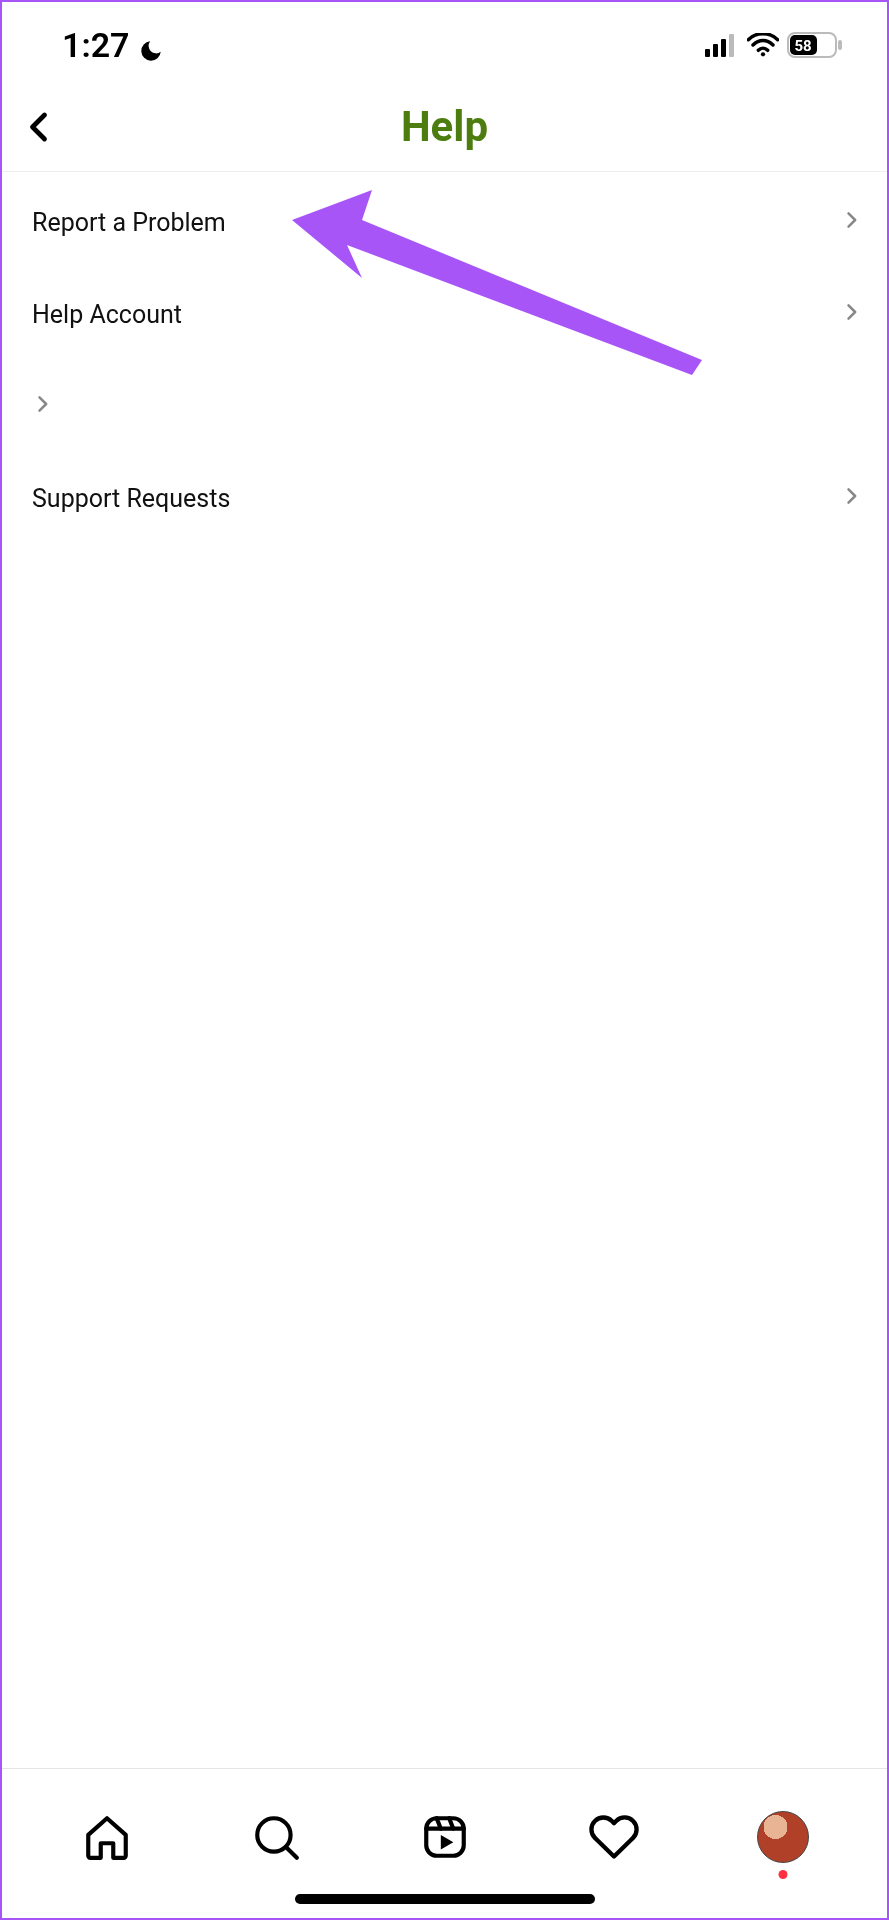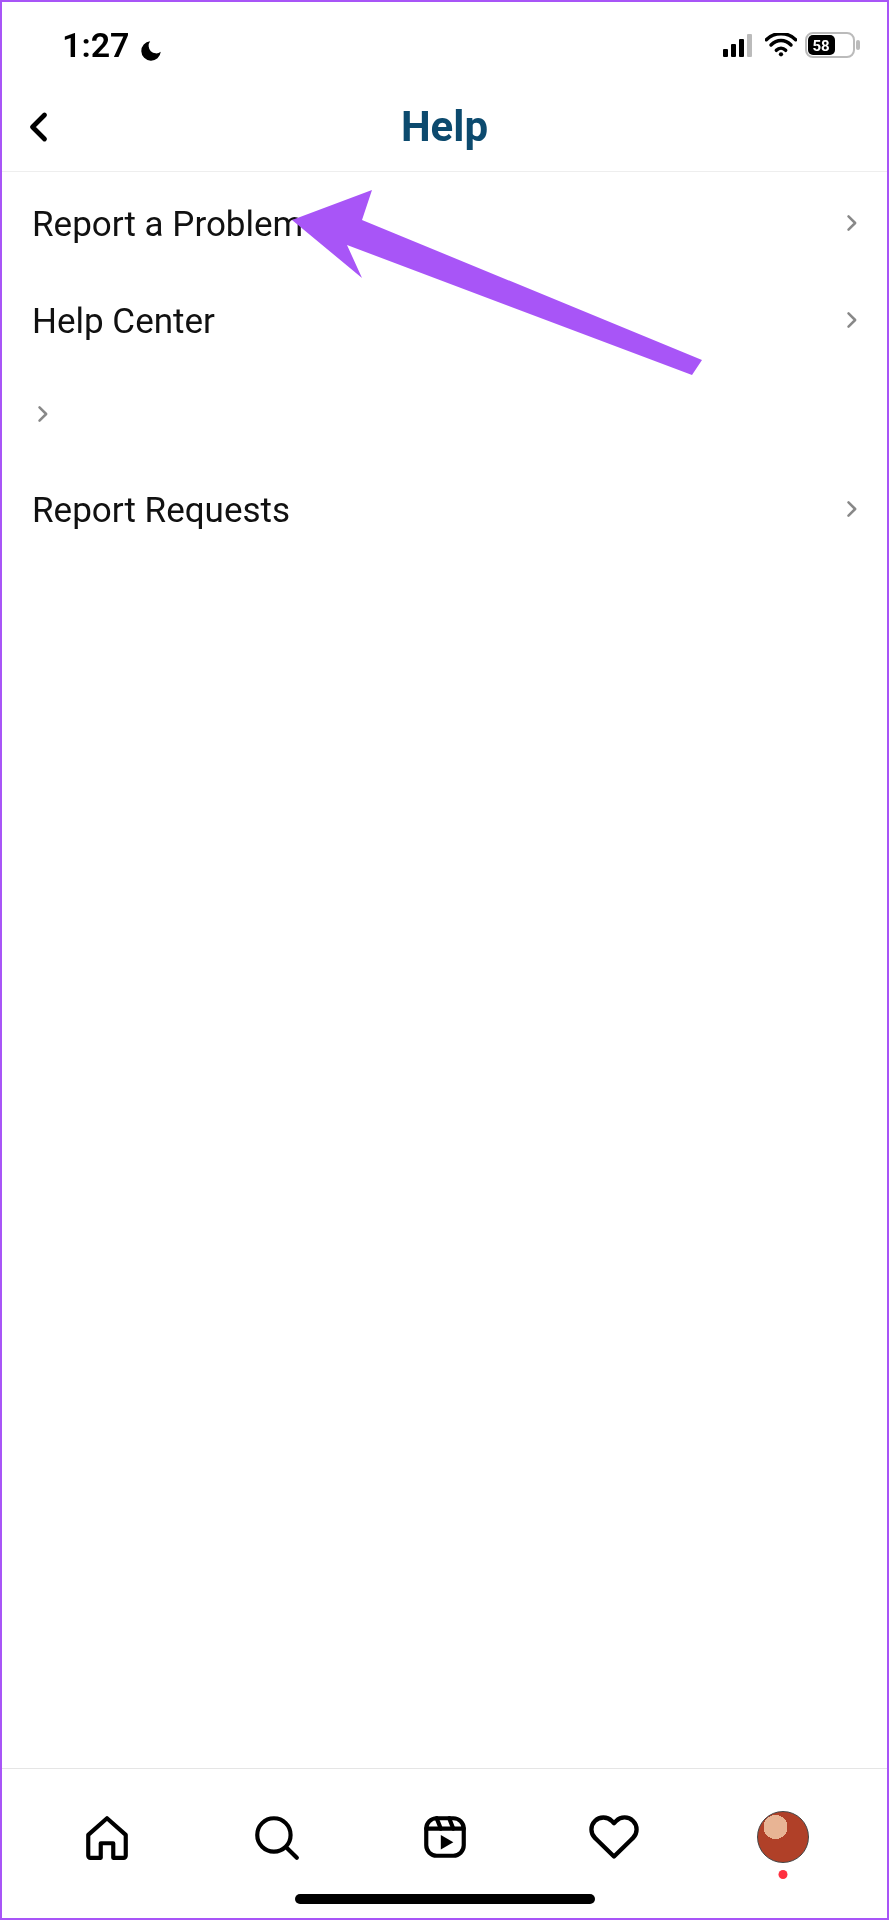--- a/index.html
+++ b/index.html
@@ -12,21 +12,21 @@
     position: relative;
     border: 2px solid #a855f7;
     overflow: hidden;
   }
 
   
   .status-bar {
     display: flex;
     justify-content: space-between;
     align-items: center;
-    padding: 16px 26px 10px 60px;
+    padding: 16px 44px 10px 60px;
     height: 80px;
     font-size: 34px;
     font-weight: 600;
     color: #000;
   }
   .status-left { display: flex; align-items: center; gap: 8px; }
   .status-right { display: flex; align-items: center; gap: 8px; }
   .moon-icon { width: 26px; height: 26px; display: inline-block; }
   .signal-icon, .wifi-icon, .battery-icon { display: inline-flex; align-items: center; }
 
@@ -49,35 +49,35 @@
     display: flex;
     align-items: center;
     justify-content: center;
     border: none;
     background: none;
     cursor: pointer;
   }
   .header-title {
     font-size: 42px;
     font-weight: 700;
-    color: #0c4a6e;
+    color: #4d7c0f;
   }
 
   
   .list { padding-top: 4px; }
   .list-item {
     display: flex;
     align-items: center;
     justify-content: space-between;
     padding: 28px 26px 28px 30px;
     cursor: pointer;
     min-height: 88px;
   }
   .list-label {
-    font-size: 35px;
+    font-size: 25px;
     font-weight: 400;
     color: #111;
   }
   .chevron { flex-shrink: 0; }
 
   
   .annotation-arrow {
     position: absolute;
     top: 188px;
     left: 290px;
@@ -192,36 +192,36 @@
 <div class="list">
   <div class="list-item">
     <span class="list-label">Report a Problem</span>
     <span class="chevron">
       <svg width="20" height="32" viewBox="0 0 24 24" fill="none" stroke="#888" stroke-width="3" stroke-linecap="round" stroke-linejoin="round">
           <polyline points="9 4 17 12 9 20"></polyline>
         </svg>
     </span>
   </div>
   <div class="list-item">
-    <span class="list-label">Help Center</span>
-    <span class="chevron">
-      <svg width="20" height="32" viewBox="0 0 24 24" fill="none" stroke="#888" stroke-width="3" stroke-linecap="round" stroke-linejoin="round">
-          <polyline points="9 4 17 12 9 20"></polyline>
-        </svg>
-    </span>
-  </div>
-  <div class="list-item">
-    <span class="chevron">
-      <svg width="20" height="32" viewBox="0 0 24 24" fill="none" stroke="#888" stroke-width="3" stroke-linecap="round" stroke-linejoin="round">
-          <polyline points="9 4 17 12 9 20"></polyline>
-        </svg>
-    </span>
-  </div>
-  <div class="list-item">
-    <span class="list-label">Report Requests</span>
+    <span class="list-label">Help Account</span>
+    <span class="chevron">
+      <svg width="20" height="32" viewBox="0 0 24 24" fill="none" stroke="#888" stroke-width="3" stroke-linecap="round" stroke-linejoin="round">
+          <polyline points="9 4 17 12 9 20"></polyline>
+        </svg>
+    </span>
+  </div>
+  <div class="list-item">
+    <span class="chevron">
+      <svg width="20" height="32" viewBox="0 0 24 24" fill="none" stroke="#888" stroke-width="3" stroke-linecap="round" stroke-linejoin="round">
+          <polyline points="9 4 17 12 9 20"></polyline>
+        </svg>
+    </span>
+  </div>
+  <div class="list-item">
+    <span class="list-label">Support Requests</span>
     <span class="chevron">
       <svg width="20" height="32" viewBox="0 0 24 24" fill="none" stroke="#888" stroke-width="3" stroke-linecap="round" stroke-linejoin="round">
           <polyline points="9 4 17 12 9 20"></polyline>
         </svg>
     </span>
   </div>
 </div>
 
 <div class="annotation-arrow">
   <svg width="420" height="190" viewBox="0 0 420 190">

